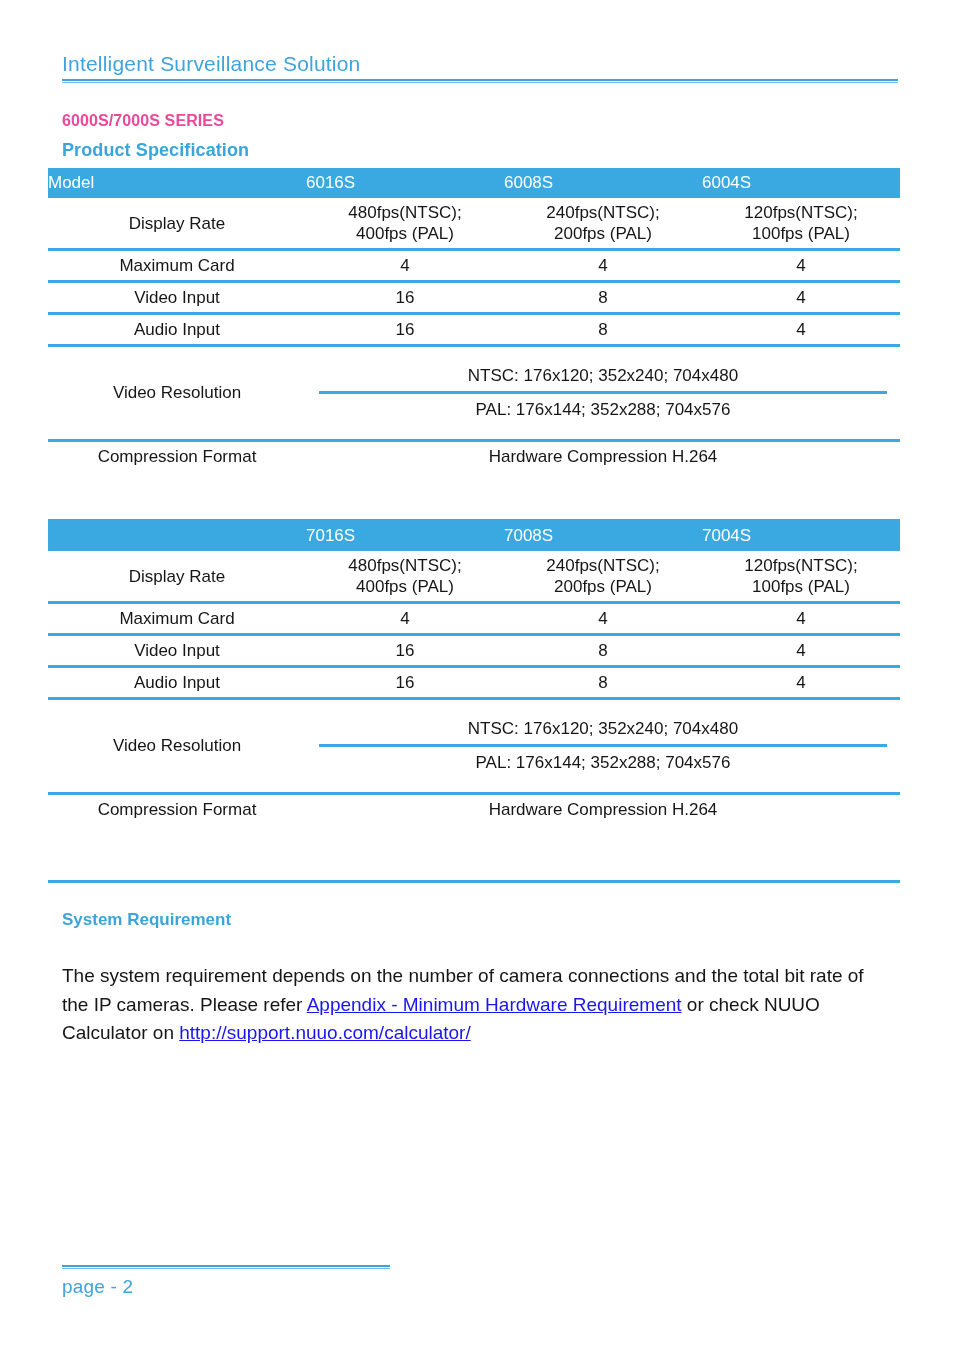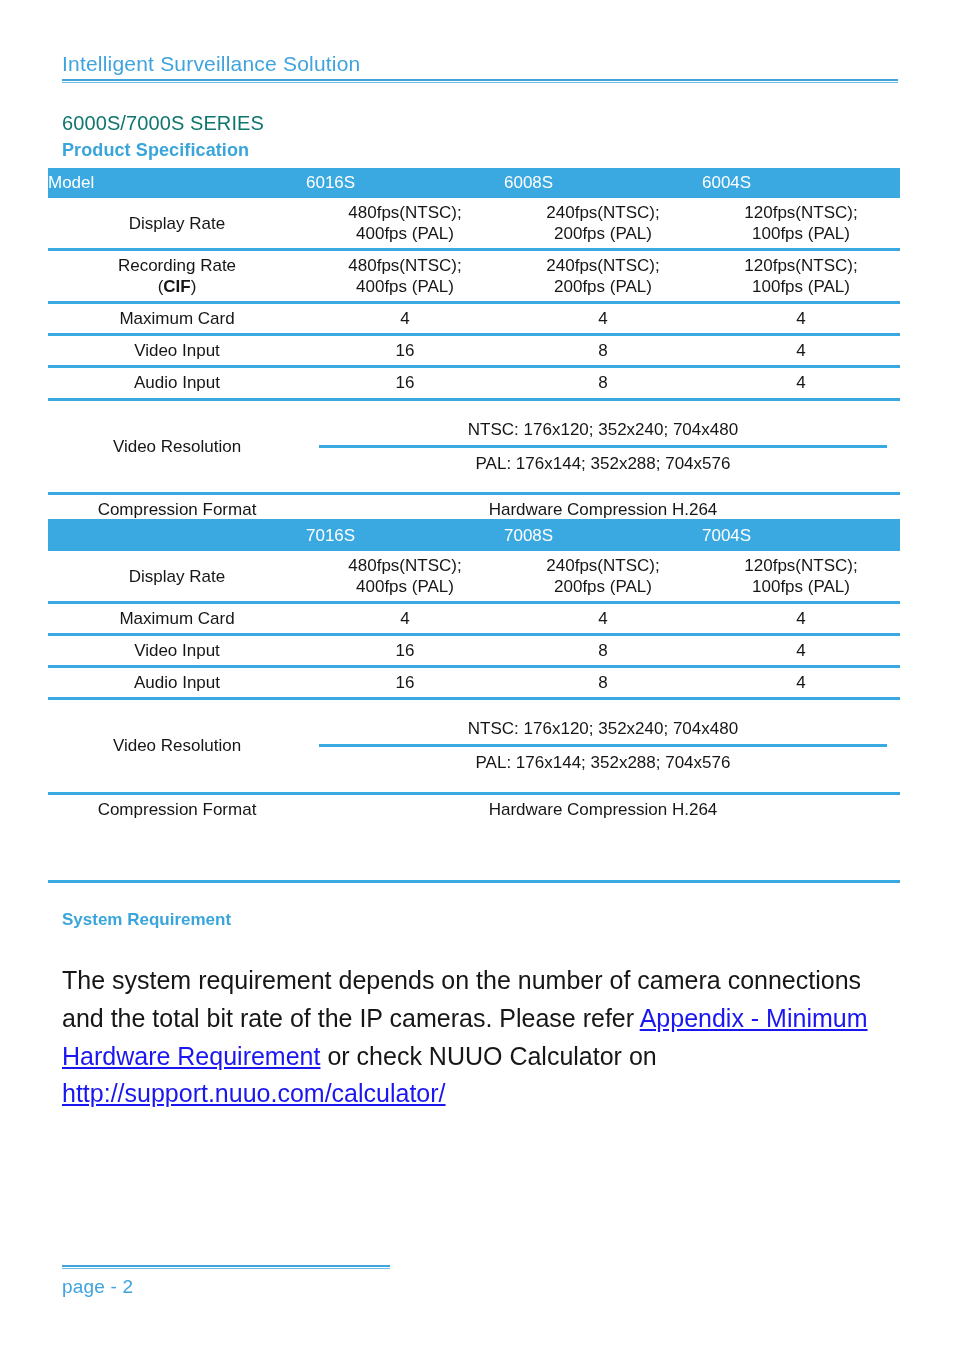--- a/index.html
+++ b/index.html
@@ -53,23 +53,23 @@
   .rule-double .thin {
     height: 1px;
     background: #6fbde8;
   }
 
   
   .series-heading {
     position: absolute;
     left: 62px;
     top: 112px;
-    font-size: 20px;
-    font-weight: normal;
-    color: #0f766e;
+    font-size: 16px;
+    font-weight: bold;
+    color: #ec4899;
     letter-spacing: .1px;
   }
   .spec-heading {
     position: absolute;
     left: 62px;
     top: 140px;
     font-size: 18px;
     font-weight: bold;
     color: #39a5db;
     letter-spacing: .1px;
@@ -151,21 +151,21 @@
     top: 910px;
     font-size: 17px;
     font-weight: bold;
     color: #39a5db;
   }
   .sysreq-body {
     position: absolute;
     left: 62px;
     top: 962px;
     width: 820px;
-    font-size: 25px;
+    font-size: 19px;
     line-height: 1.51;
     color: #161616;
   }
   .sysreq-body a,
   .sysreq-body .link {
     color: #1a16f0;
     text-decoration: underline;
   }
 
   
@@ -230,29 +230,20 @@
       </tr>
     </thead>
     <tbody>
       <tr>
         <td class="label">Display Rate</td>
         <td class="tall">480fps(NTSC);<br>400fps (PAL)</td>
         <td class="tall">240fps(NTSC);<br>200fps (PAL)</td>
         <td class="tall">120fps(NTSC);<br>100fps (PAL)</td>
       </tr>
       <tr>
-        <td class="label">
-          <span>Recording Rate</span><br>
-          <span>(</span><span class="strong">CIF</span><span>)</span>
-        </td>
-        <td class="tall">480fps(NTSC);<br>400fps (PAL)</td>
-        <td class="tall">240fps(NTSC);<br>200fps (PAL)</td>
-        <td class="tall">120fps(NTSC);<br>100fps (PAL)</td>
-      </tr>
-      <tr>
         <td class="label">Maximum Card</td>
         <td>4</td>
         <td>4</td>
         <td>4</td>
       </tr>
       <tr>
         <td class="label">Video Input</td>
         <td>16</td>
         <td>8</td>
         <td>4</td>

